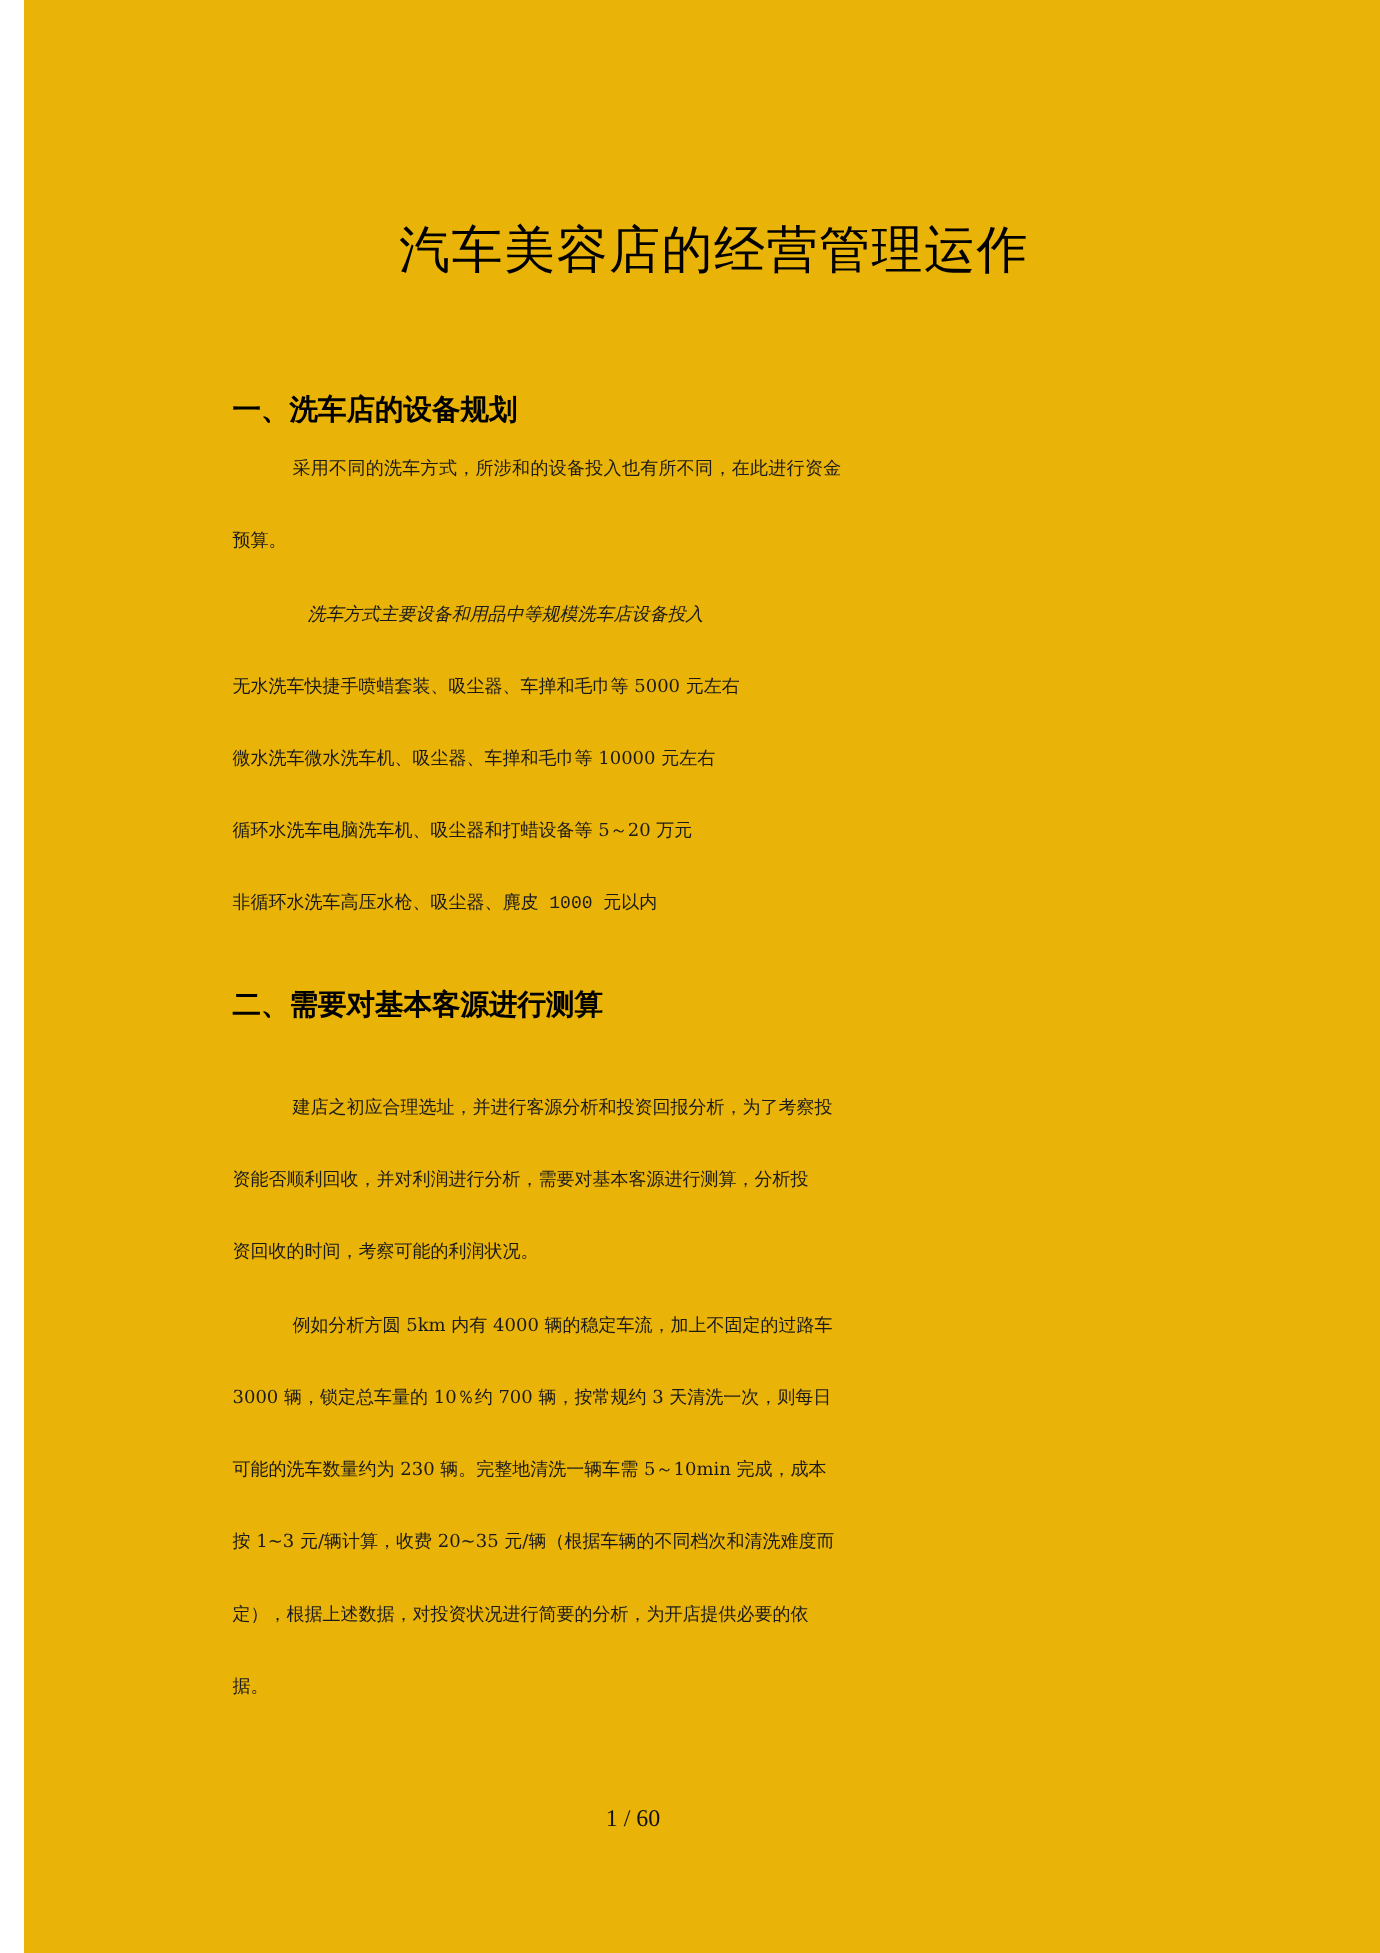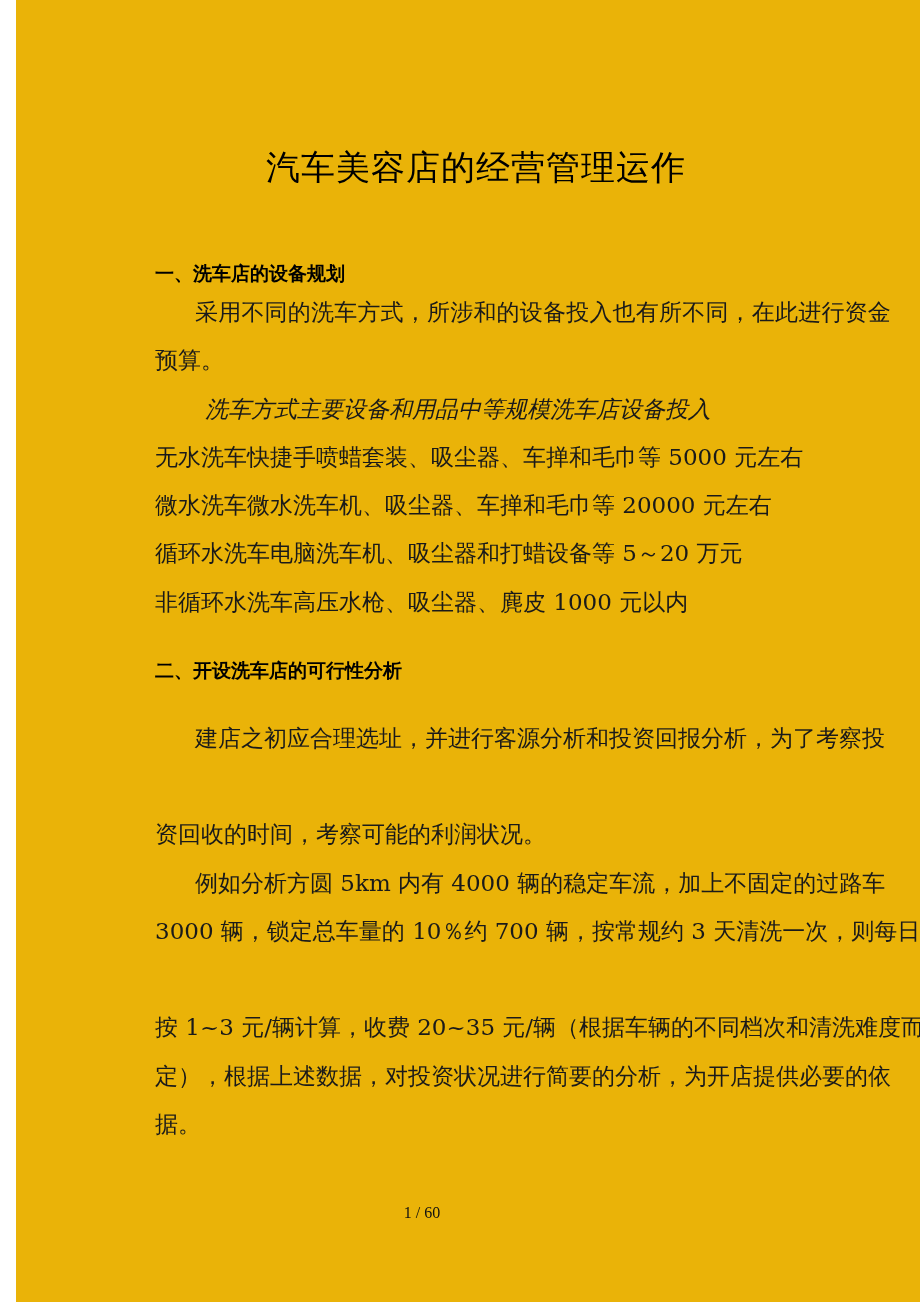--- a/index.html
+++ b/index.html
@@ -41,21 +41,21 @@
       font-family: "DejaVu Sans", "Liberation Sans", sans-serif;
       font-size: 19px;
       font-weight: bold;
       color: #000;
       line-height: 28px;
       white-space: nowrap;
     }
     .line {
       position: absolute;
       left: 139px;
-      font-size: 23px;
+      font-size: 12px;
       line-height: 28px;
       white-space: nowrap;
       color: #1a1a1a;
     }
     .indent { left: 179px; }
     .indent-small { left: 189px; }
     .footer {
       position: absolute;
       left: 0;
       width: 812px;
@@ -73,30 +73,32 @@
 
   <div class="title">汽车美容店的经营管理运作</div>
 
   <div class="h2" style="top:231px;margin-top:28px;">一、洗车店的设备规划</div>
 
   <div class="line indent" style="top:298px; letter-spacing:0.2px;">采用不同的洗车方式，所涉和的设备投入也有所不同，在此进行资金</div>
   <div class="line" style="top:346px;text-align:center;">预算。</div>
 
   <div class="line indent-small" style="top:395px;font-style:italic;">洗车方式主要设备和用品中等规模洗车店设备投入</div>
   <div class="line" style="top:443px;">无水洗车快捷手喷蜡套装、吸尘器、车掸和毛巾等 5000 元左右</div>
-  <div class="line" style="top:491px;">微水洗车微水洗车机、吸尘器、车掸和毛巾等 20000 元左右</div>
+  <div class="line" style="top:491px;">微水洗车微水洗车机、吸尘器、车掸和毛巾等 10000 元左右</div>
   <div class="line" style="top:539px;">循环水洗车电脑洗车机、吸尘器和打蜡设备等 5～20 万元</div>
-  <div class="line" style="top:588px;">非循环水洗车高压水枪、吸尘器、麂皮 1000 元以内</div>
+  <div class="line" style="top:588px;font-family:Liberation Mono, monospace;">非循环水洗车高压水枪、吸尘器、麂皮 1000 元以内</div>
 
-  <div class="h2" style="top:656px;">二、开设洗车店的可行性分析</div>
+  <div class="h2" style="top:656px;">二、需要对基本客源进行测算</div>
 
   <div class="line indent" style="top:724px;">建店之初应合理选址，并进行客源分析和投资回报分析，为了考察投</div>
+  <div class="line" style="top:772px;">资能否顺利回收，并对利润进行分析，需要对基本客源进行测算，分析投</div>
   <div class="line" style="top:820px;">资回收的时间，考察可能的利润状况。</div>
 
   <div class="line indent" style="top:869px;">例如分析方圆 5km 内有 4000 辆的稳定车流，加上不固定的过路车</div>
   <div class="line" style="top:917px;">3000 辆，锁定总车量的 10％约 700 辆，按常规约 3 天清洗一次，则每日</div>
+  <div class="line" style="top:965px;">可能的洗车数量约为 230 辆。完整地清洗一辆车需 5～10min 完成，成本</div>
   <div class="line" style="top:1013px;">按 1~3 元/辆计算，收费 20~35 元/辆（根据车辆的不同档次和清洗难度而</div>
   <div class="line" style="top:1062px;">定），根据上述数据，对投资状况进行简要的分析，为开店提供必要的依</div>
   <div class="line" style="top:1110px;">据。</div>
 
   <div class="footer">1  / 60</div>
 
 </div>
 
 </body></html>

